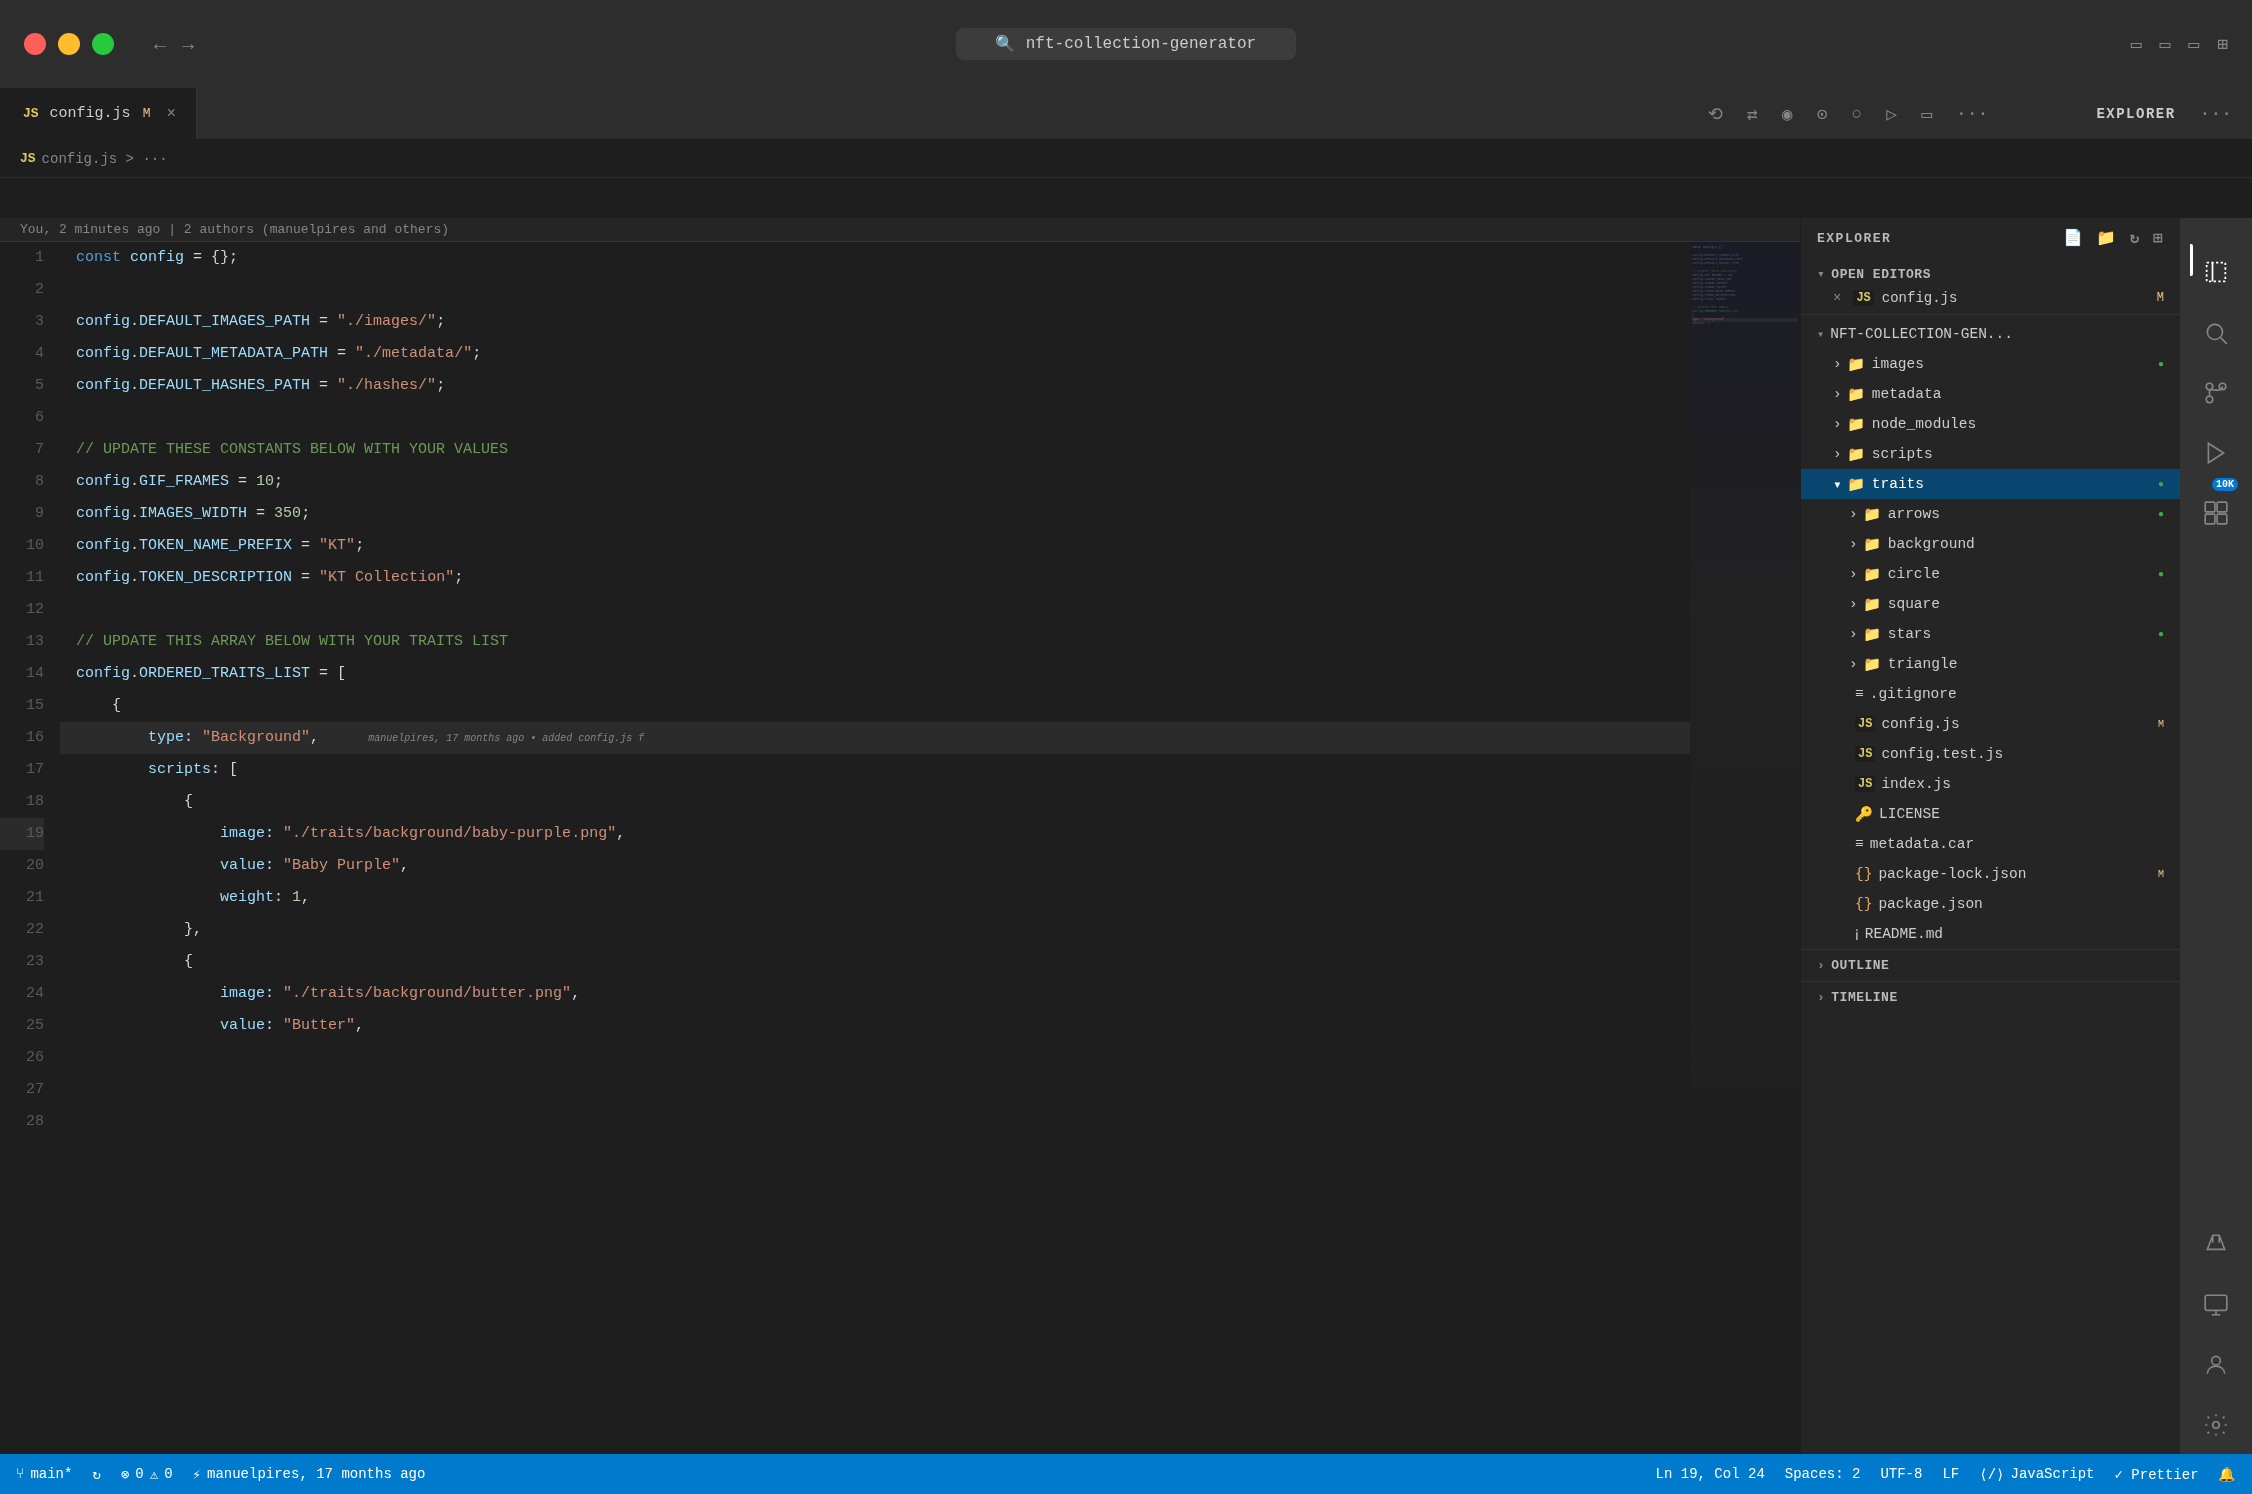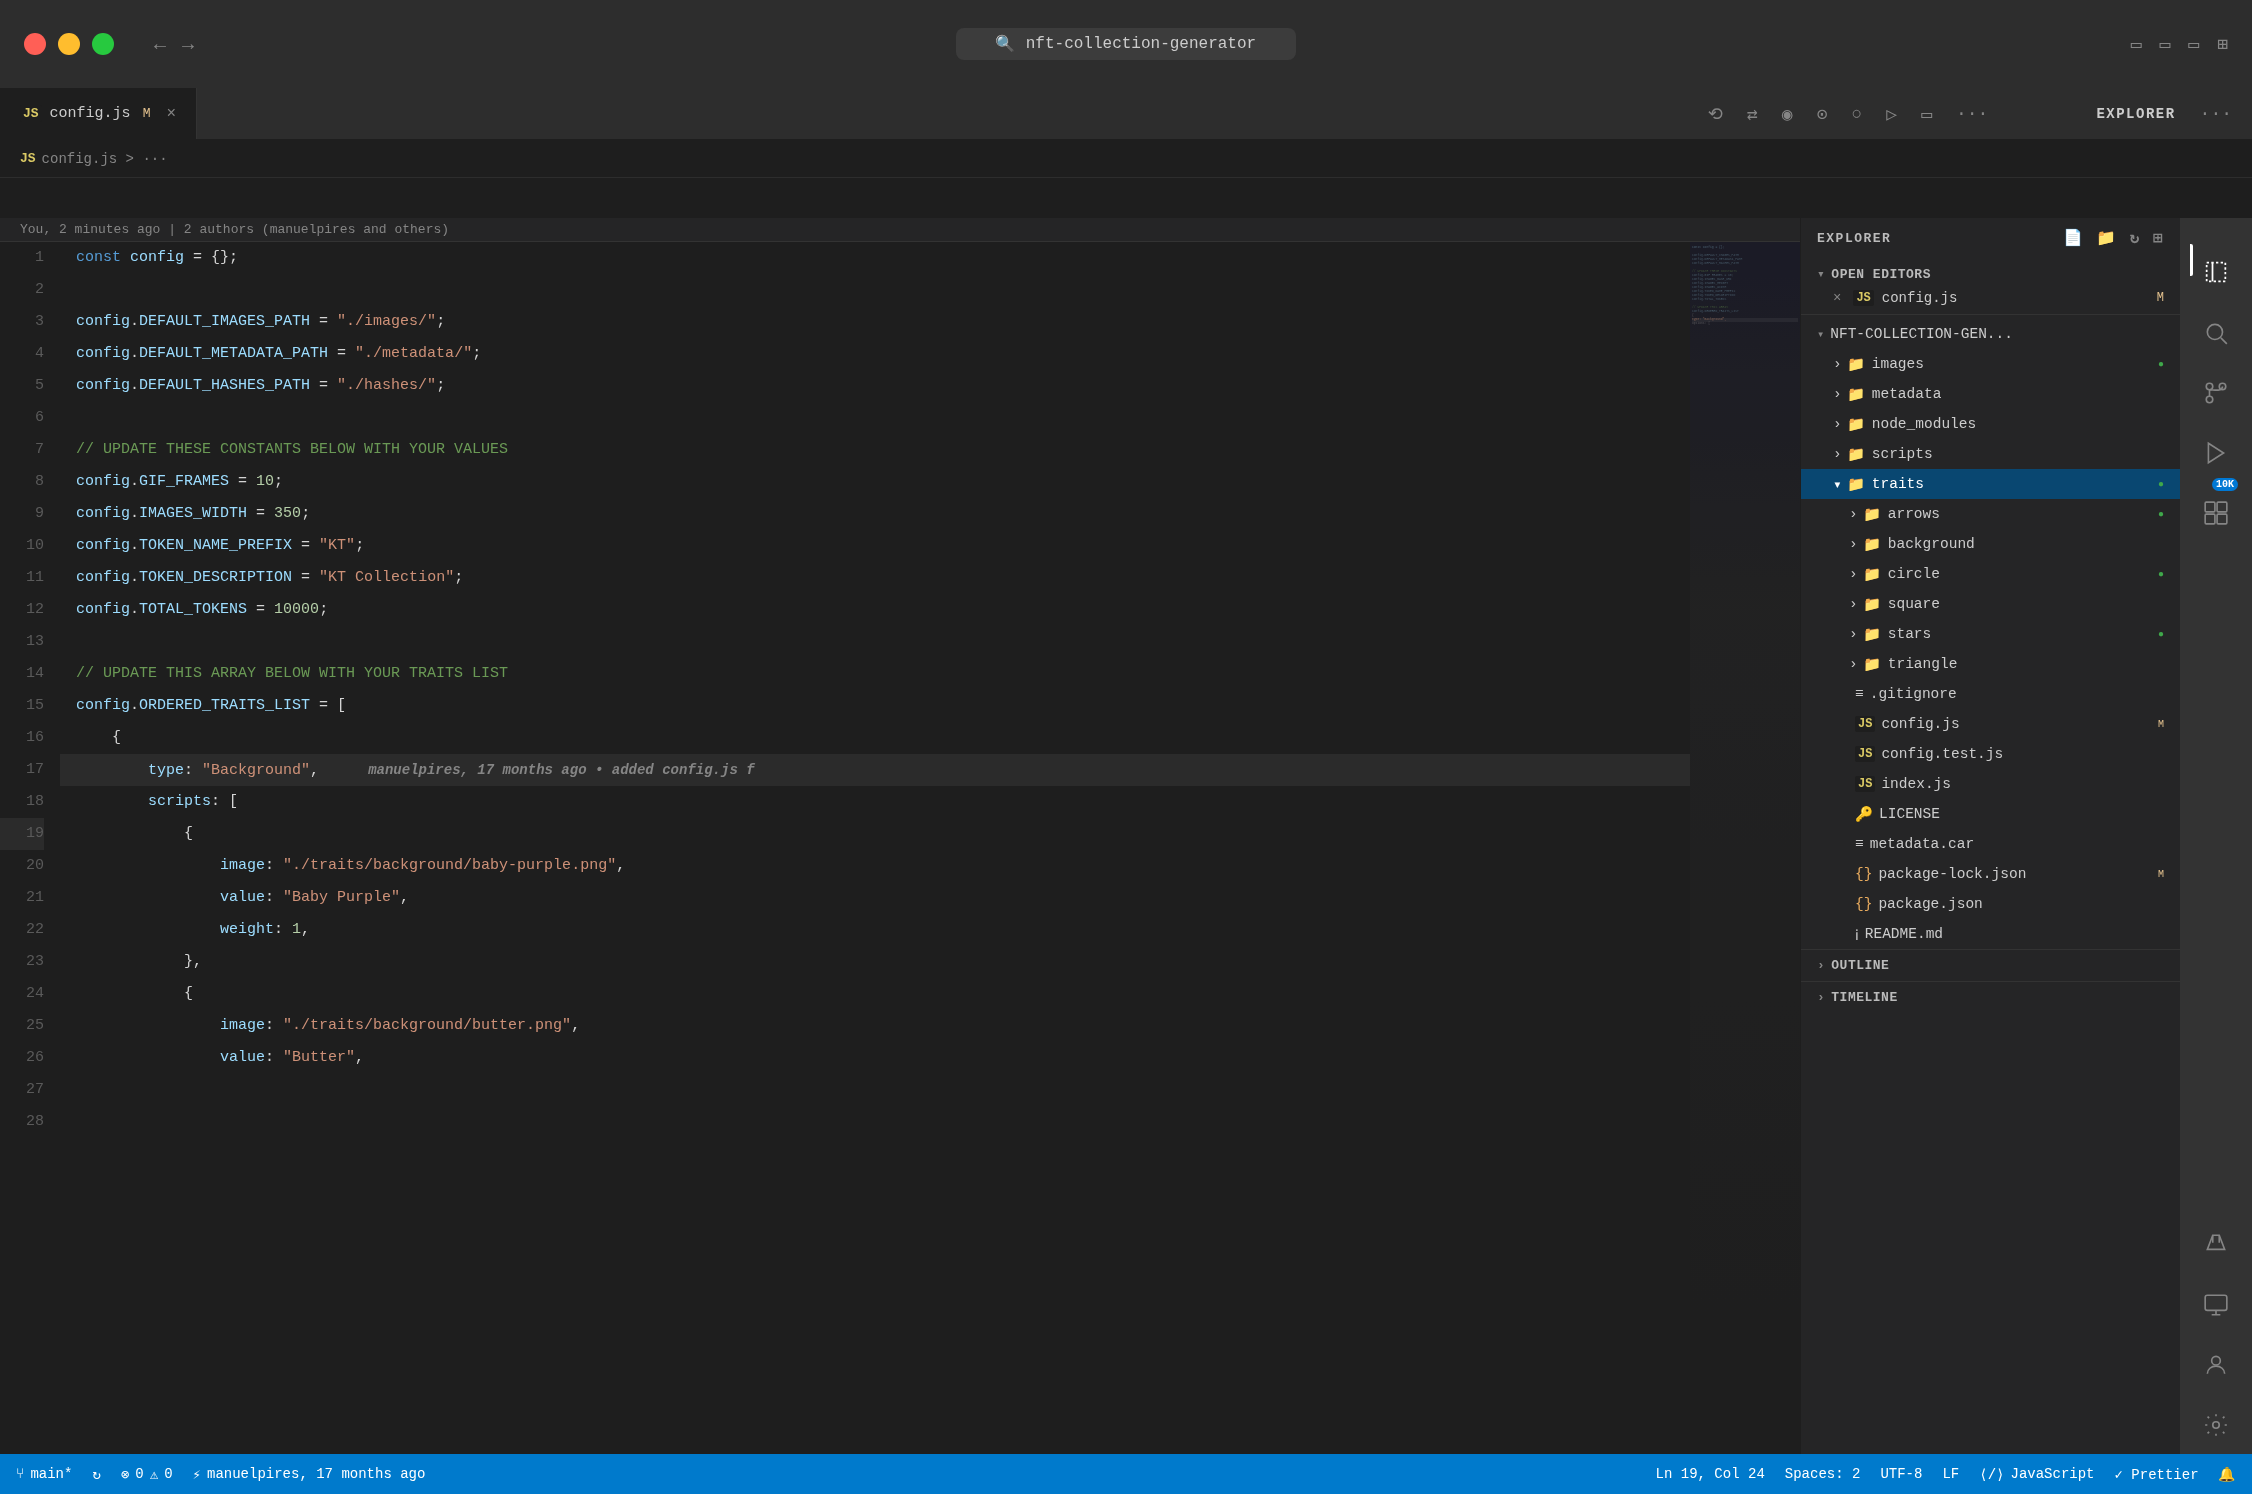--- a/index.html
+++ b/index.html
@@ -365,23 +365,22 @@
     }
     .status-bar .status-right {
       margin-left: auto;
       display: flex;
       gap: 20px;
     }
 
     .inline-blame {
       color: #858585;
       font-style: italic;
-      font-size: 14px;
+      font-size: 10px;
       margin-left: 40px;
-      font-weight: bold;
     }
   </style>
 </head>
 <body>
 
 <div class="titlebar">
   <div class="traffic-lights">
     <div class="traffic-light tl-red"></div>
     <div class="traffic-light tl-yellow"></div>
     <div class="traffic-light tl-green"></div>
@@ -509,23 +508,20 @@
           </div>
 
           <div class="code-line">
             <span class="var">config</span><span class="op">.</span><span class="prop">TOKEN_NAME_PREFIX</span> <span class="op">=</span> <span class="str">"KT"</span><span class="op">;</span>
           </div>
 
           <div class="code-line">
             <span class="var">config</span><span class="op">.</span><span class="prop">TOKEN_DESCRIPTION</span> <span class="op">=</span> <span class="str">"KT Collection"</span><span class="op">;</span>
           </div>
 
-          <div class="code-line">
-            <span class="var">config</span><span class="op">.</span><span class="prop">TOTAL_TOKENS</span> <span class="op">=</span> <span class="num">10000</span><span class="op">;</span>
-          </div>
 
           <div class="code-line">&nbsp;</div>
 
           <div class="code-line">
             <span class="bright-comment">// UPDATE THIS ARRAY BELOW WITH YOUR TRAITS LIST</span>
           </div>
 
           <div class="code-line">
             <span class="var">config</span><span class="op">.</span><span class="prop">ORDERED_TRAITS_LIST</span> <span class="op">=</span> <span class="op">[</span>
           </div>

